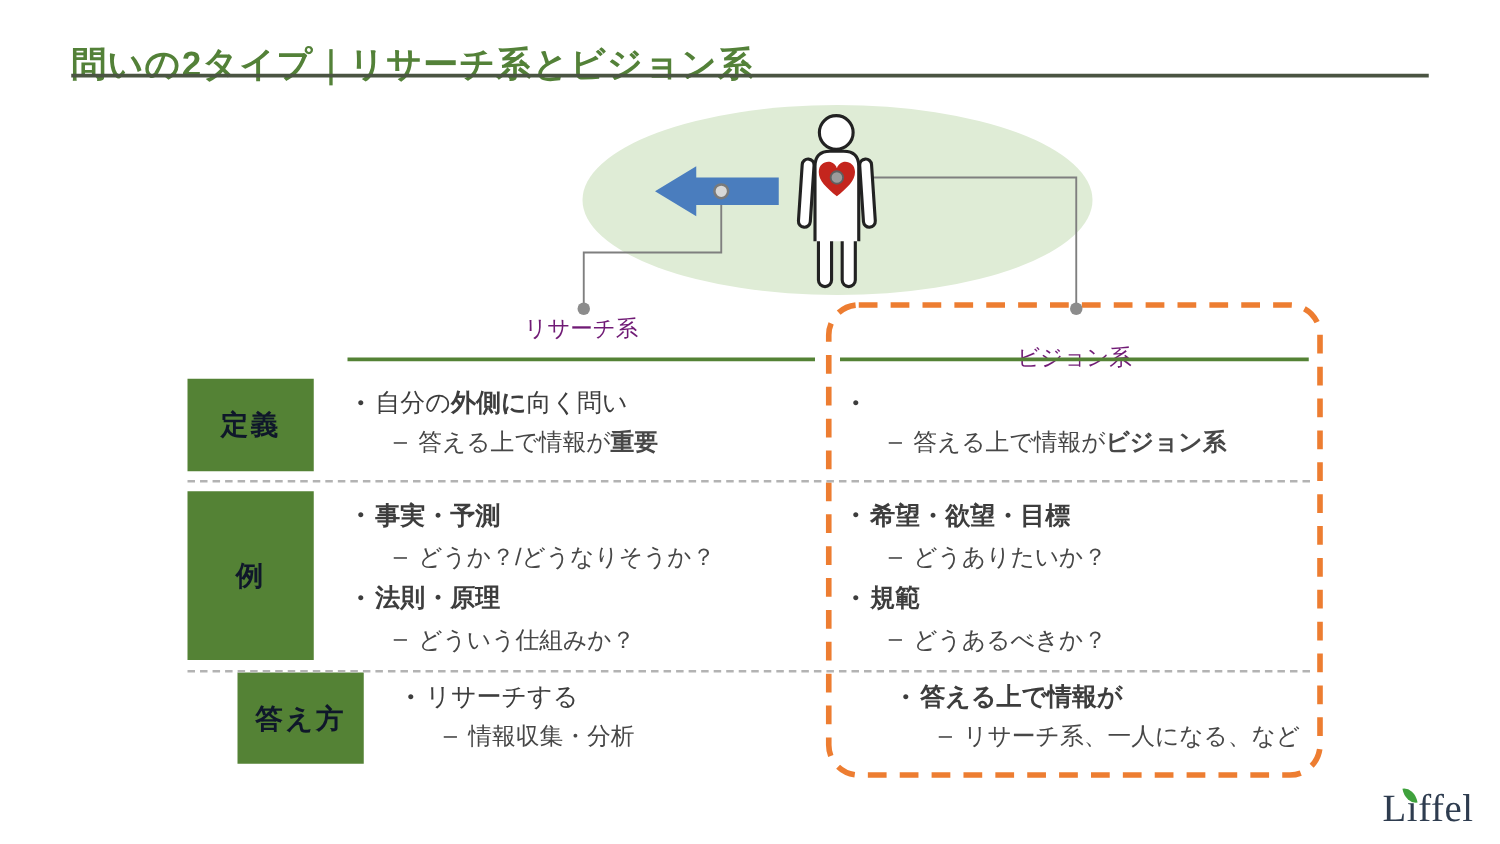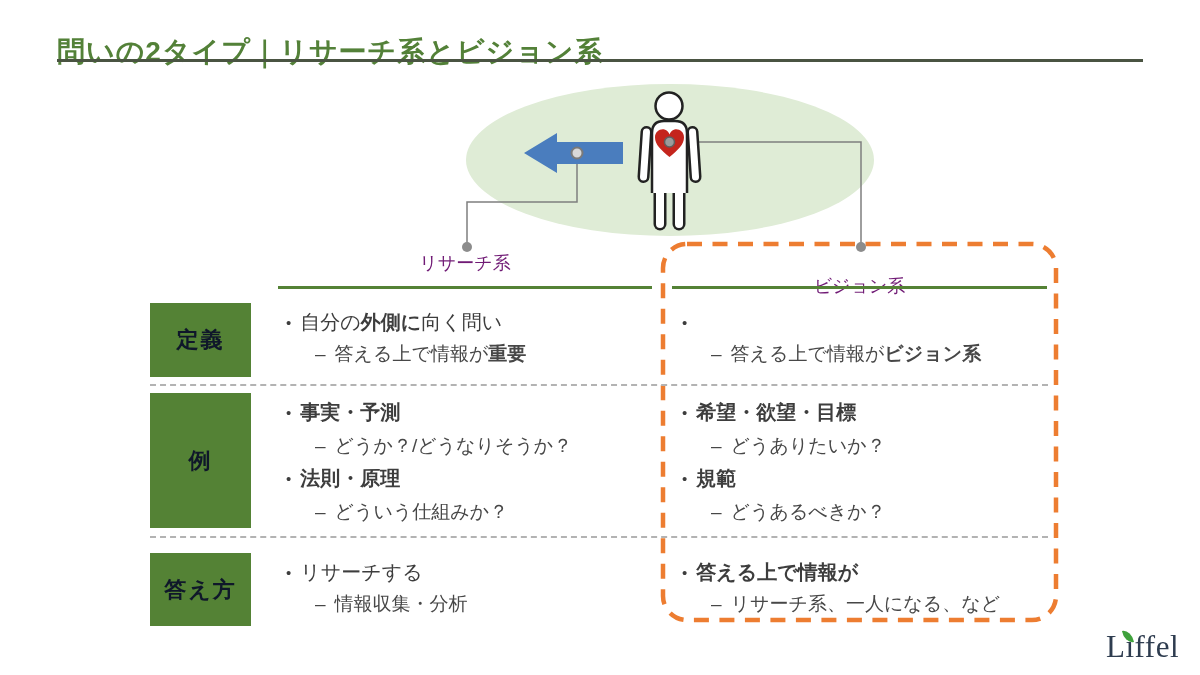--- a/index.html
+++ b/index.html
@@ -21,21 +21,21 @@
   .hdr-research{left:278px;width:374px;}
   .hdr-vision{left:672px;width:375px;margin-top:23px;}
   .hdr-rule{position:absolute;top:286px;height:3px;background:var(--green);}
   .hdr-rule-research{left:278px;width:374px;}
   .hdr-rule-vision{left:672px;width:375px;}
 
   
   .trow{position:absolute;left:150px;display:flex;align-items:stretch;}
   .row-0{top:303px;height:74px;}
   .row-1{top:393px;height:135px;}
-  .row-2{top:553px;height:73px;}
+  .row-2{top:538px;height:73px;margin-left:40px;}
   .rlabel{width:101px;background:var(--green);color:#0f172a;font-size:22px;font-weight:bold;
           display:flex;align-items:center;justify-content:center;letter-spacing:2px;}
   .rcol{padding-top:3px;}
   .rcol-research{width:376px;margin-left:35px;}
   .rcol-vision{width:366px;margin-left:20px;}
   .line{display:flex;align-items:center;height:33px;color:var(--text_dark);font-size:20px;
         white-space:nowrap;}
   .row-0 .line,.row-2 .line{height:32px;}
   .line .bullet{margin-right:9px;}
   .lvl1 .bullet{font-size:15px;}

